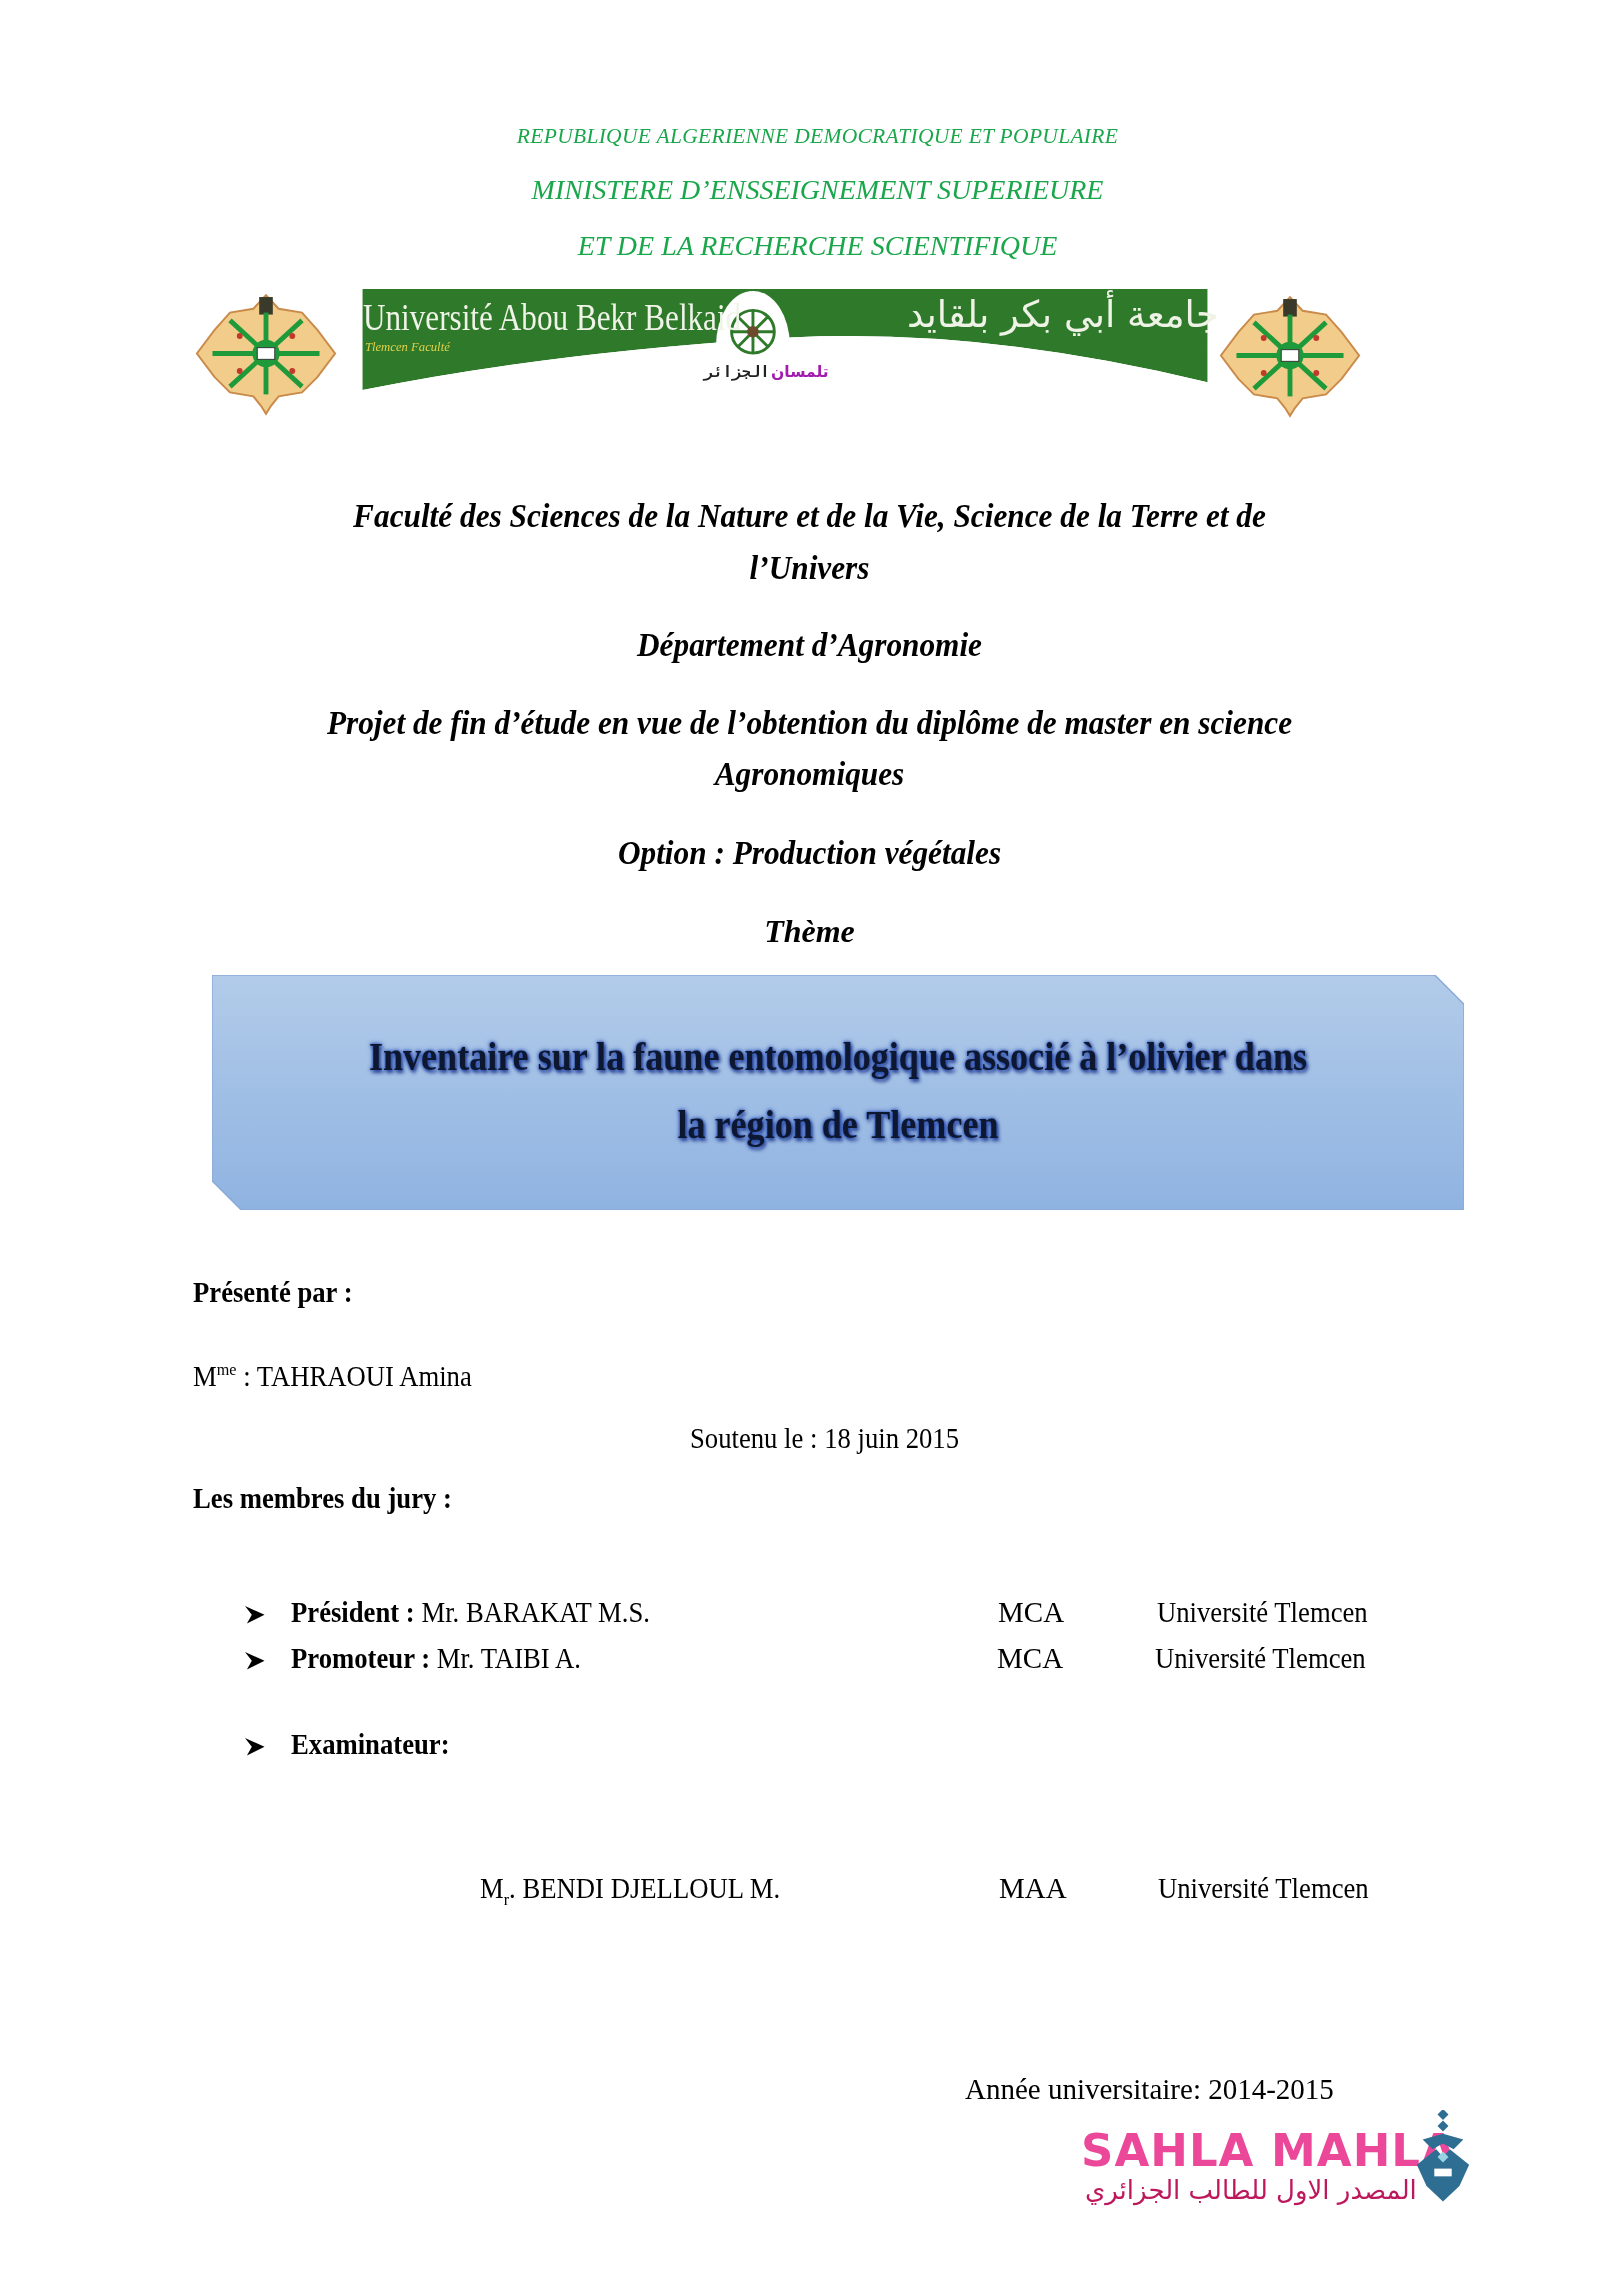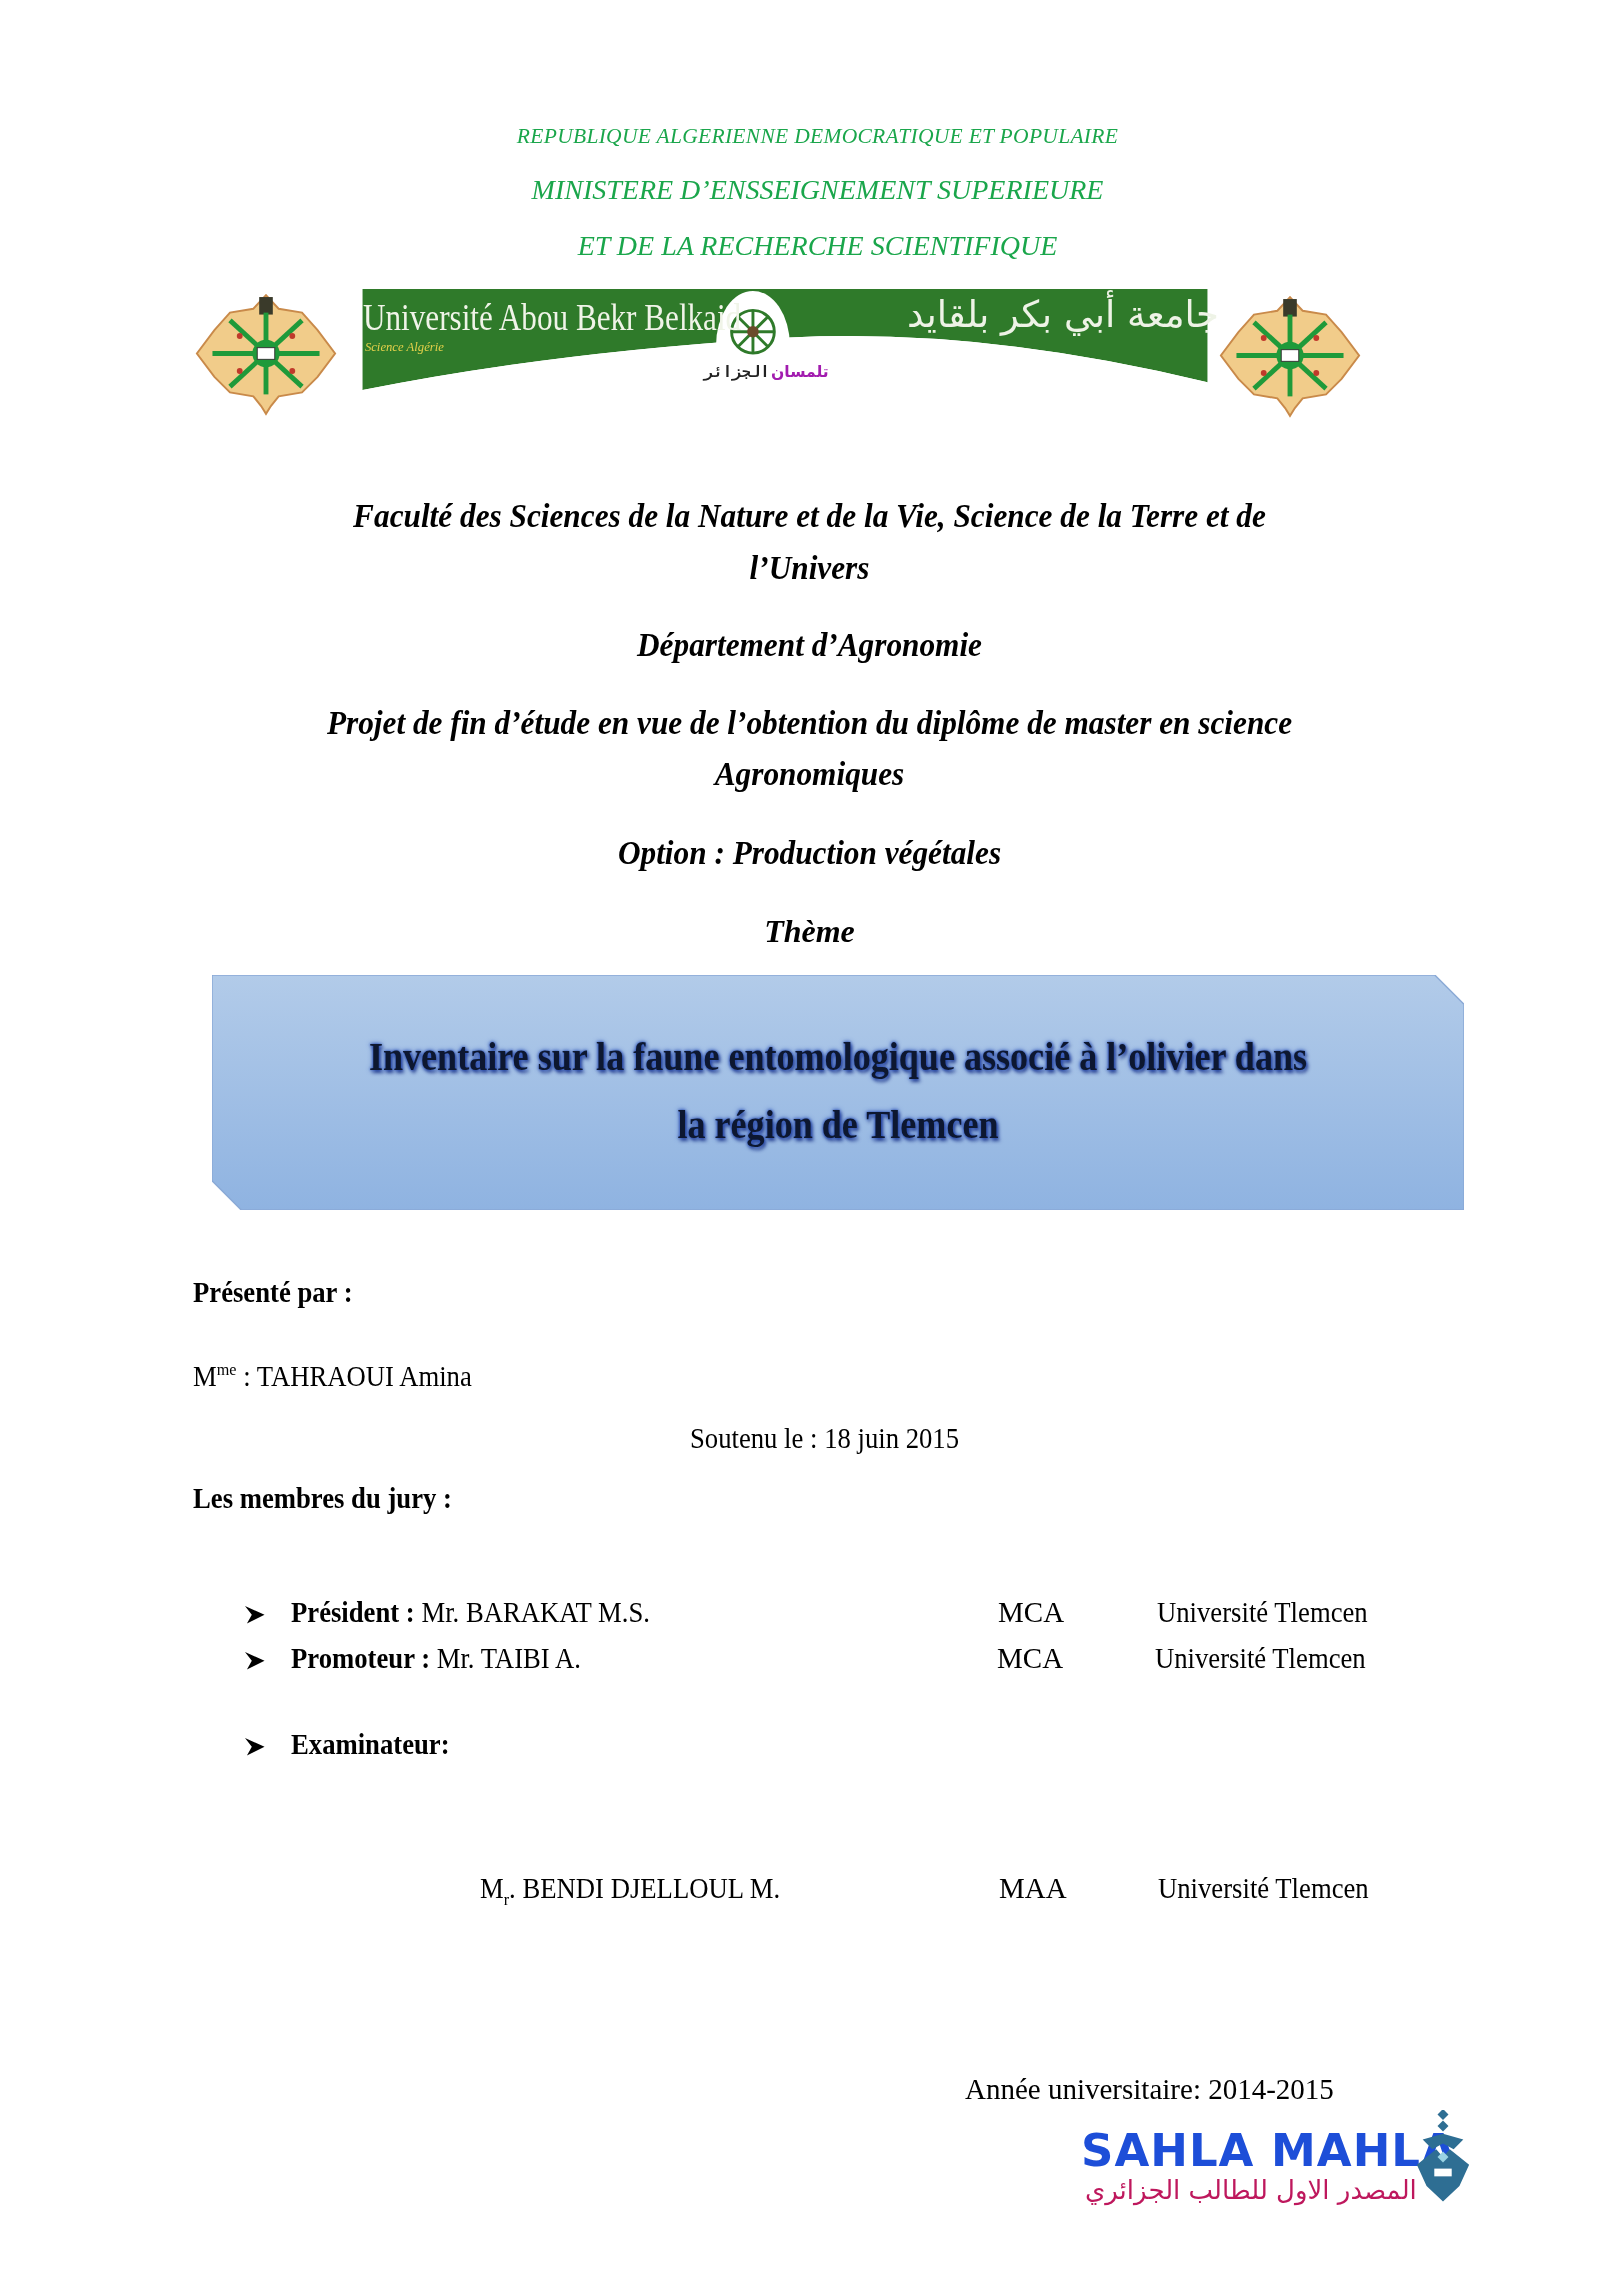--- a/index.html
+++ b/index.html
@@ -24,21 +24,21 @@
 
   .theme-box { left: 212px; top: 975px; width: 1252px; height: 235px; }
   .theme-text { font-family: "Liberation Serif", serif; font-weight: bold; font-size: 41px;
                 color: #0d1730; text-shadow: 0 0 5.9px #2b4fb4, 0 0 2.9px #2b4fb4, 2px 2.9px 3.9px rgba(20,40,120,0.8);
                 left: 212px; width: 1252px; text-align: center; transform: scaleX(0.88); }
 
   .b { font-weight: bold; }
   .reg { font-size: 29px; }
   .sub { font-size: 17.6px; }
   .arrow { width: 21.5px; height: 21.5px; }
-  .logo-text { font-family: "DejaVu Sans", sans-serif; font-weight: bold; color: #1d4ed8; font-size: 45px; letter-spacing: 1px; }
+  .logo-text { font-family: "DejaVu Sans", sans-serif; font-weight: bold; color: #ec4899; font-size: 45px; letter-spacing: 1px; }
   .logo-ar { font-family: "DejaVu Sans", sans-serif; color: #be185d; font-size: 26px; direction: rtl; }
 </style>
 </head>
 <body>
 
 <div class="abs center gov gov1">REPUBLIQUE ALGERIENNE DEMOCRATIQUE ET POPULAIRE</div>
 <div class="abs center gov gov2">MINISTERE D’ENSSEIGNEMENT SUPERIEURE</div>
 <div class="abs center gov gov3">ET DE LA RECHERCHE SCIENTIFIQUE</div>
 
 <div class="abs emblem emblem-left">
@@ -90,21 +90,21 @@
     <g stroke="#2f7a2a" stroke-width="3" fill="none">
       <circle cx="402" cy="44" r="22"></circle>
       <line x1="380" y1="44" x2="424" y2="44"></line>
       <line x1="402" y1="22" x2="402" y2="66"></line>
       <line x1="386" y1="28" x2="418" y2="60"></line>
       <line x1="418" y1="28" x2="386" y2="60"></line>
     </g>
     <circle cx="402" cy="44" r="6" fill="#6b4b2b"></circle>
   </svg>
   <div class="abs" style="left:2px;top:5.9px;font-size:38px;color:#f0f4e8;transform:scaleX(0.82);transform-origin:left top;">Université Abou Bekr Belkaid</div>
-  <div class="abs" style="left:3.9px;top:51px;font-size:12.7px;font-style:italic;color:#e3d04a;">Science  Algérie</div>
+  <div class="abs" style="left:3.9px;top:51px;font-size:12.7px;font-style:italic;color:#e3d04a;">Tlemcen  Faculté</div>
   <div class="abs" style="left:546px;top:3.9px;font-size:37px;color:#eef3e6;font-family:'DejaVu Sans',sans-serif;direction:rtl;">جامعة أبي بكر بلقايد</div>
   <div class="abs" style="left:343px;top:74px;font-size:15.6px;font-weight:bold;color:#222;font-family:Liberation Mono, monospace;">الجزائر</div>
   <div class="abs" style="left:410px;top:74px;font-size:15.6px;font-weight:bold;color:#a21caf;font-family:'DejaVu Sans',sans-serif;">تلمسان</div>
 </div>
 
 <div class="abs center h-bi" style="top:497px;">Faculté des Sciences de la Nature et de la Vie, Science de la Terre et de</div>
 <div class="abs center h-bi" style="top:549px;">l’Univers</div>
 <div class="abs center h-bi" style="top:626px;">Département d’Agronomie</div>
 <div class="abs center h-bi" style="top:704px;">Projet de fin d’étude en vue de l’obtention du diplôme de master en science</div>
 <div class="abs center h-bi" style="top:755px;">Agronomiques</div>

